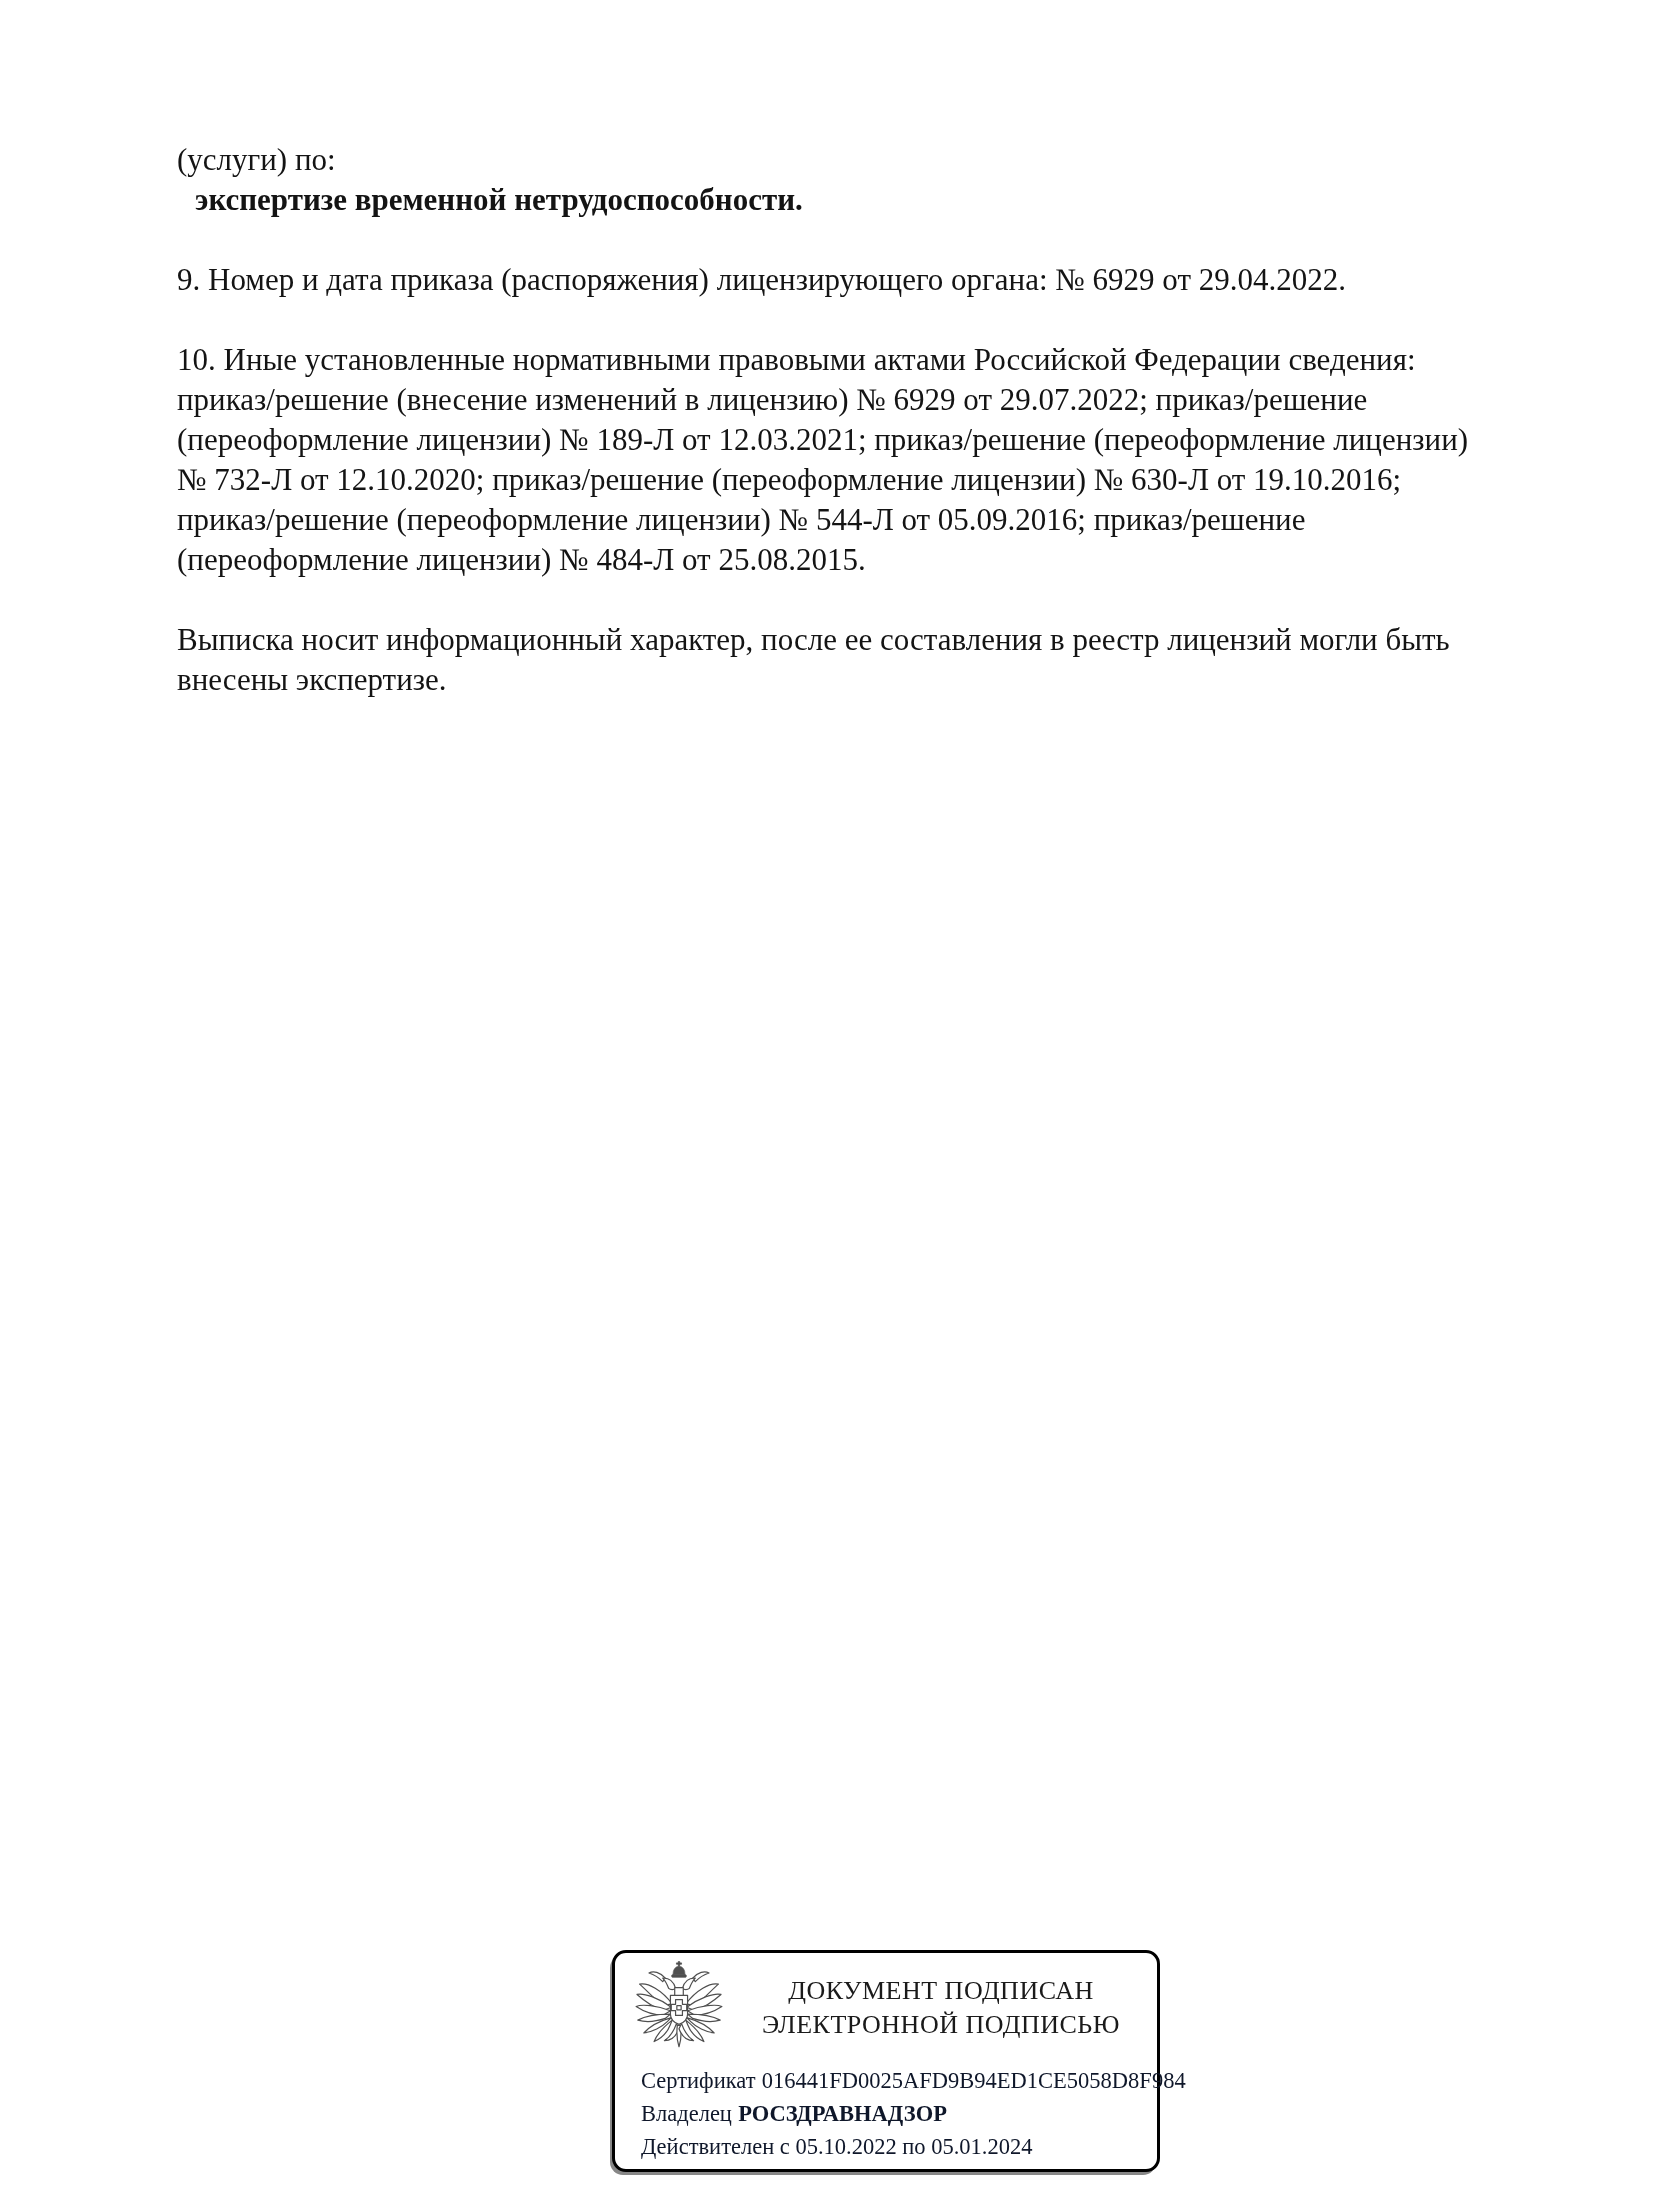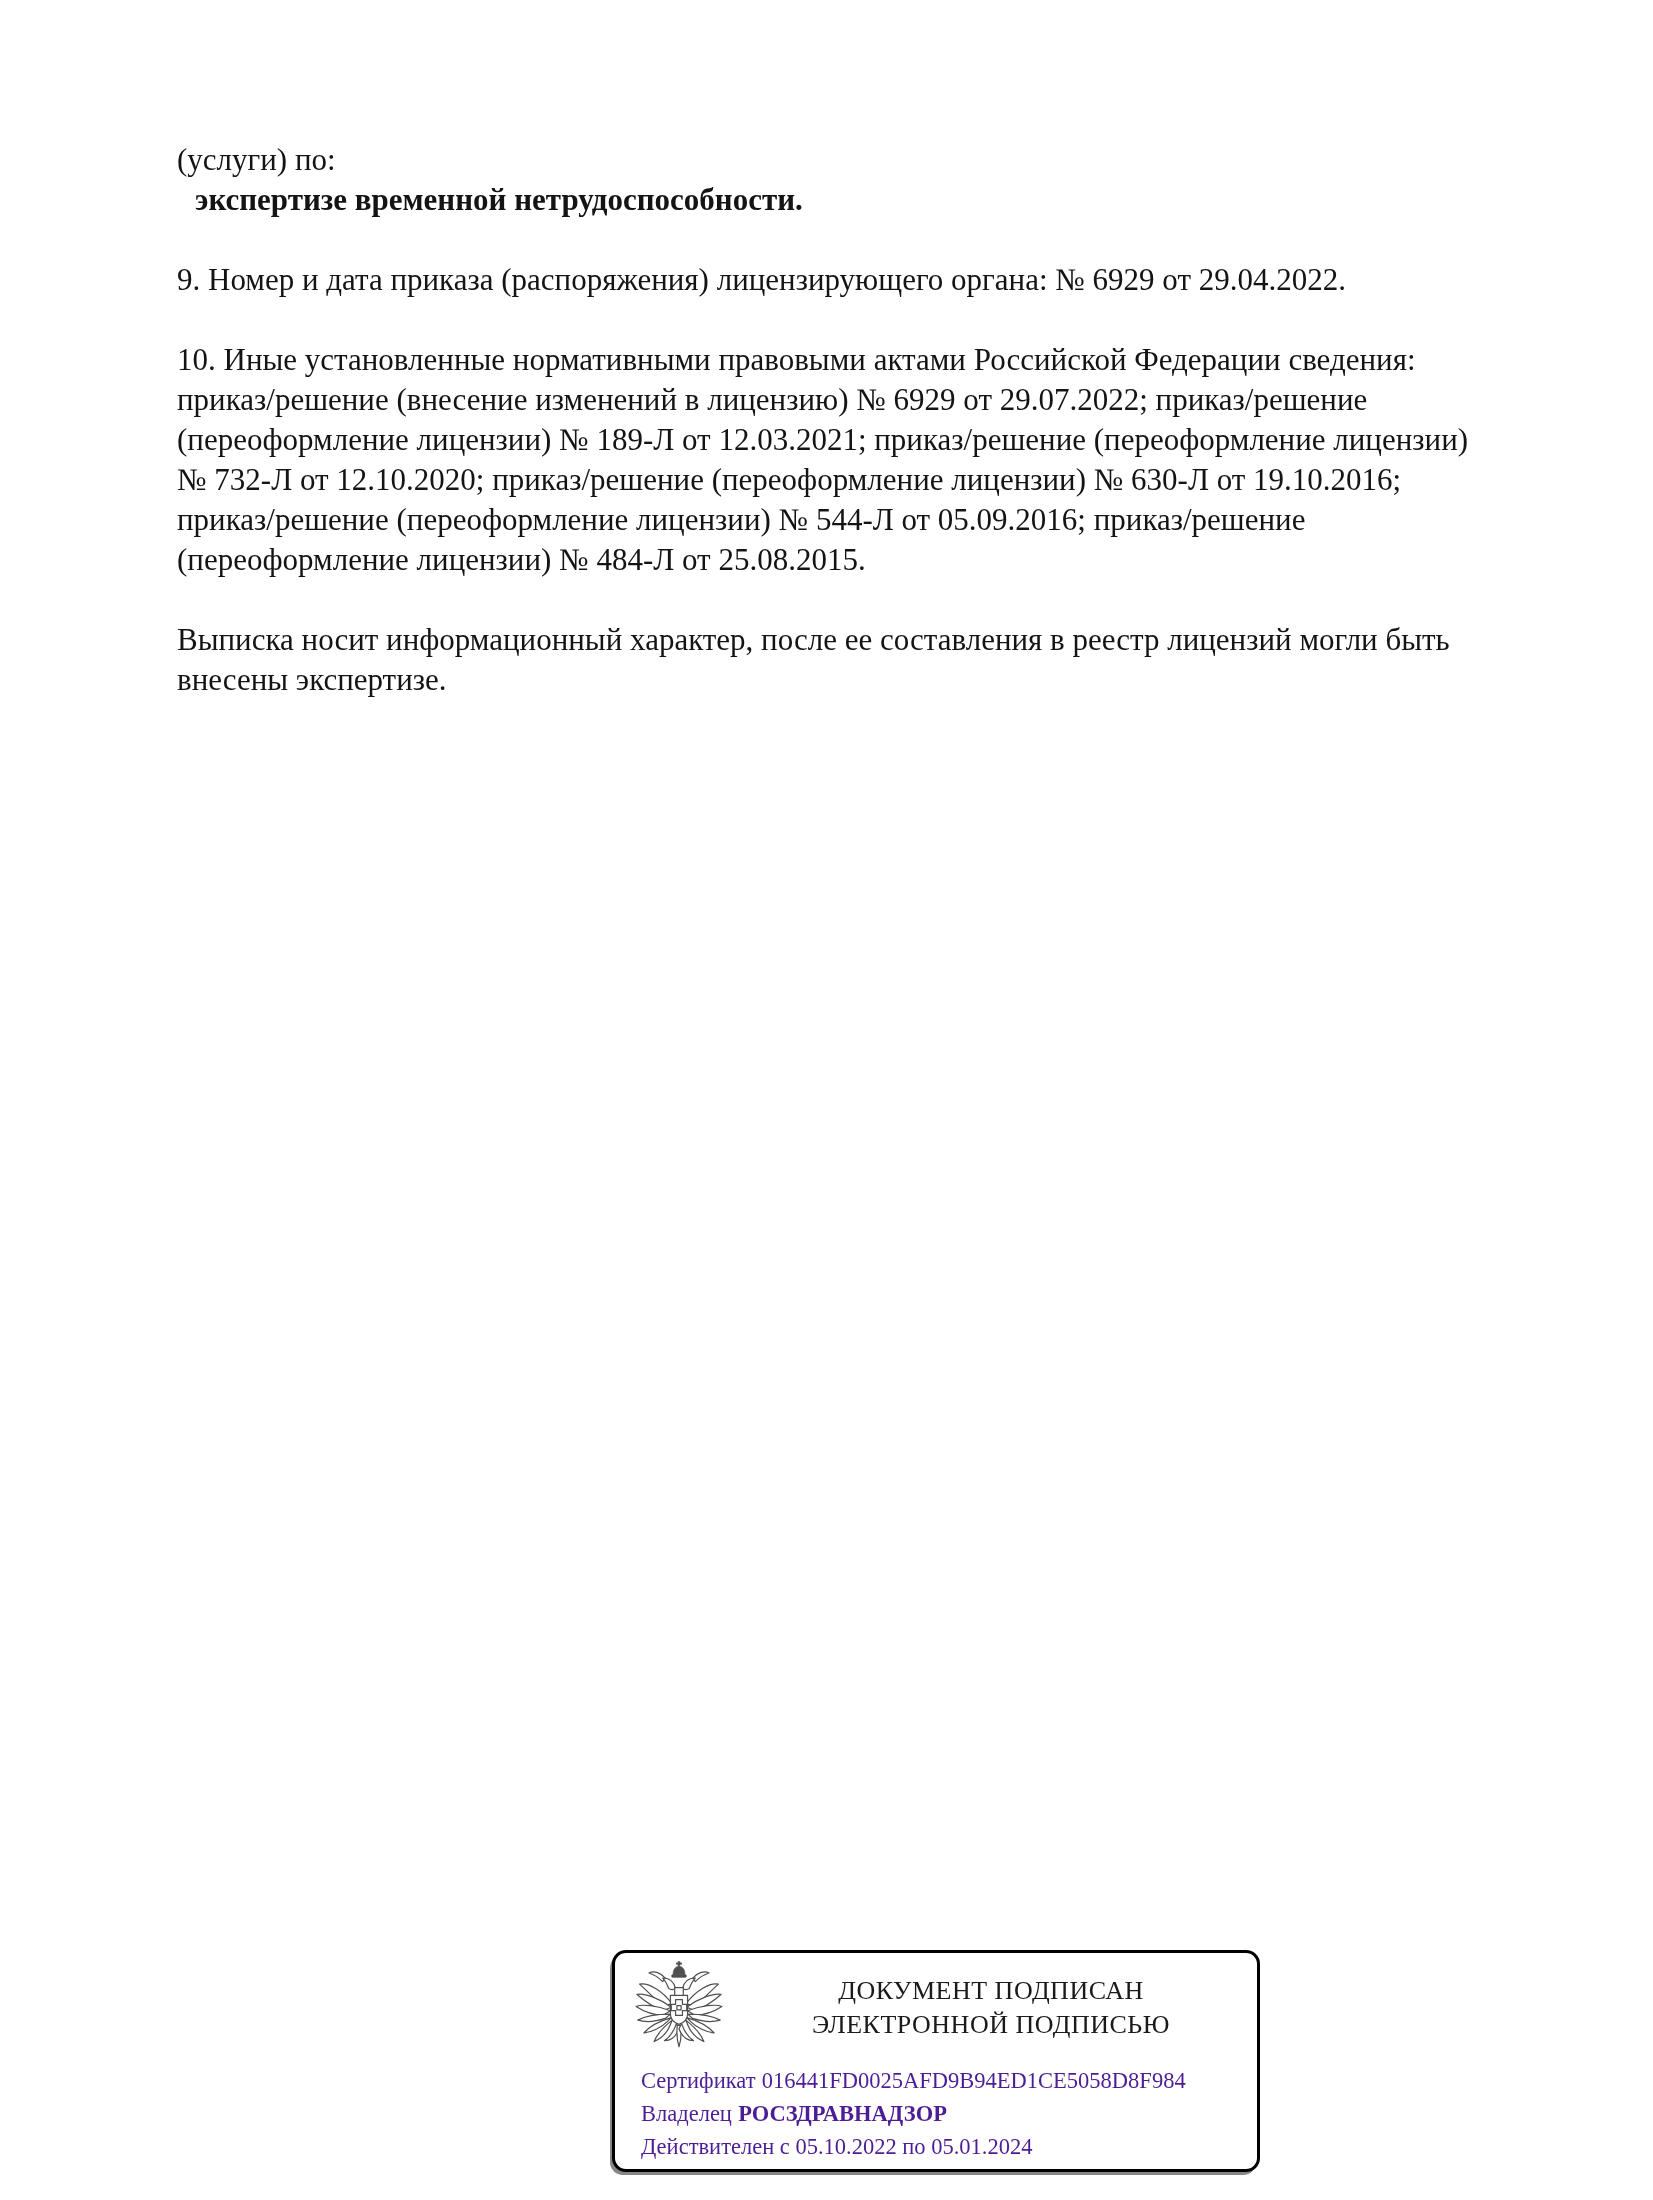--- a/index.html
+++ b/index.html
@@ -20,21 +20,21 @@
   }
   .para { margin-bottom:40px; }
   .para:last-child { margin-bottom:0; }
   .indent { padding-left:18px;font-weight:bold; }
 
   
   .stamp {
     position:absolute;
     left:612px;
     top:1950px;
-    width:648px;
+    width:548px;
     height:222px;
     background:#ffffff;
     border:3px solid #000000;
     border-radius:14px;
     box-shadow:-3px 4px 0 -1px rgba(70,70,70,0.65);
   }
   .stamp-emblem {
     position:absolute;
     left:20px;
     top:8px;
@@ -49,21 +49,21 @@
     line-height:34px;
     color:#1a1a1a;
     letter-spacing:0.5px;
   }
   .stamp-lines {
     position:absolute;
     left:26px;
     top:111px;
     font-size:22.5px;
     line-height:33px;
-    color:#4c1d95;
+    color:#0f172a;
   }
   .lbl { margin-right:0.28em; }
   .bold { font-weight:bold; }
 </style>
 </head>
 <body>
 
 <div class="text-block">
   <div class="para">
     <div>(услуги) по:</div>

